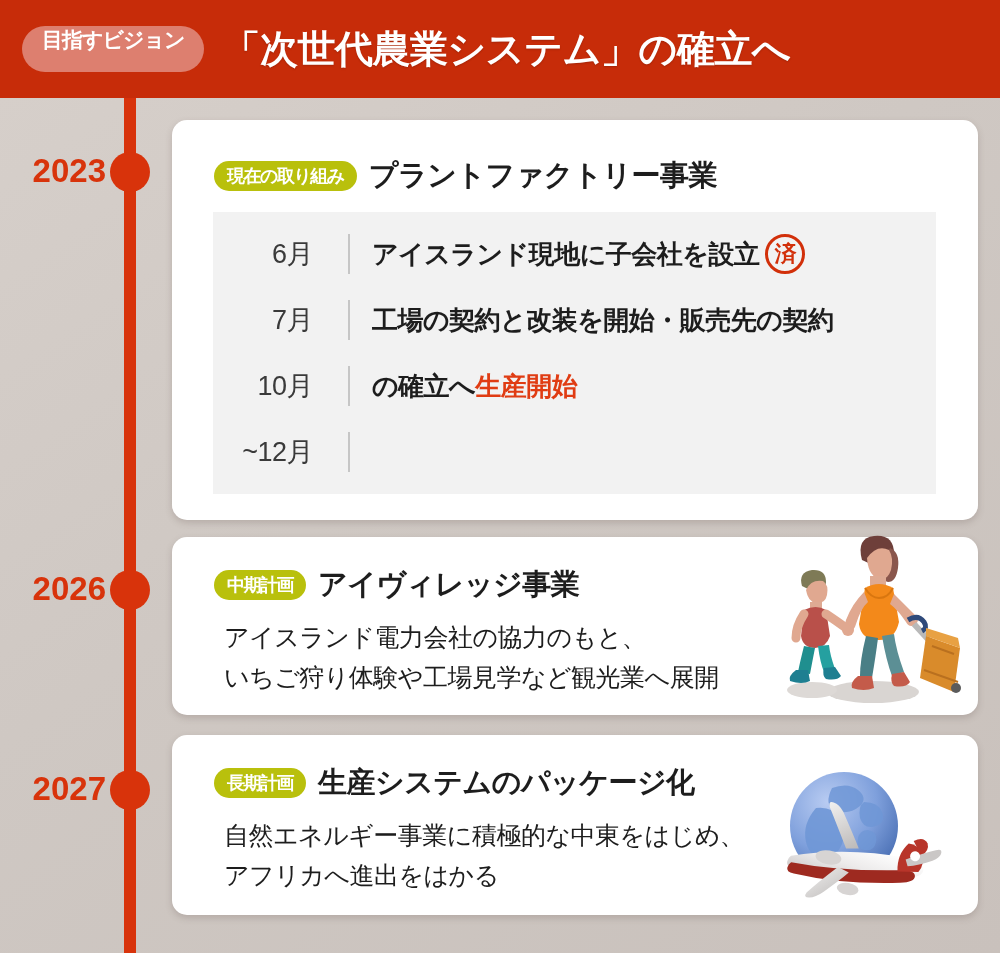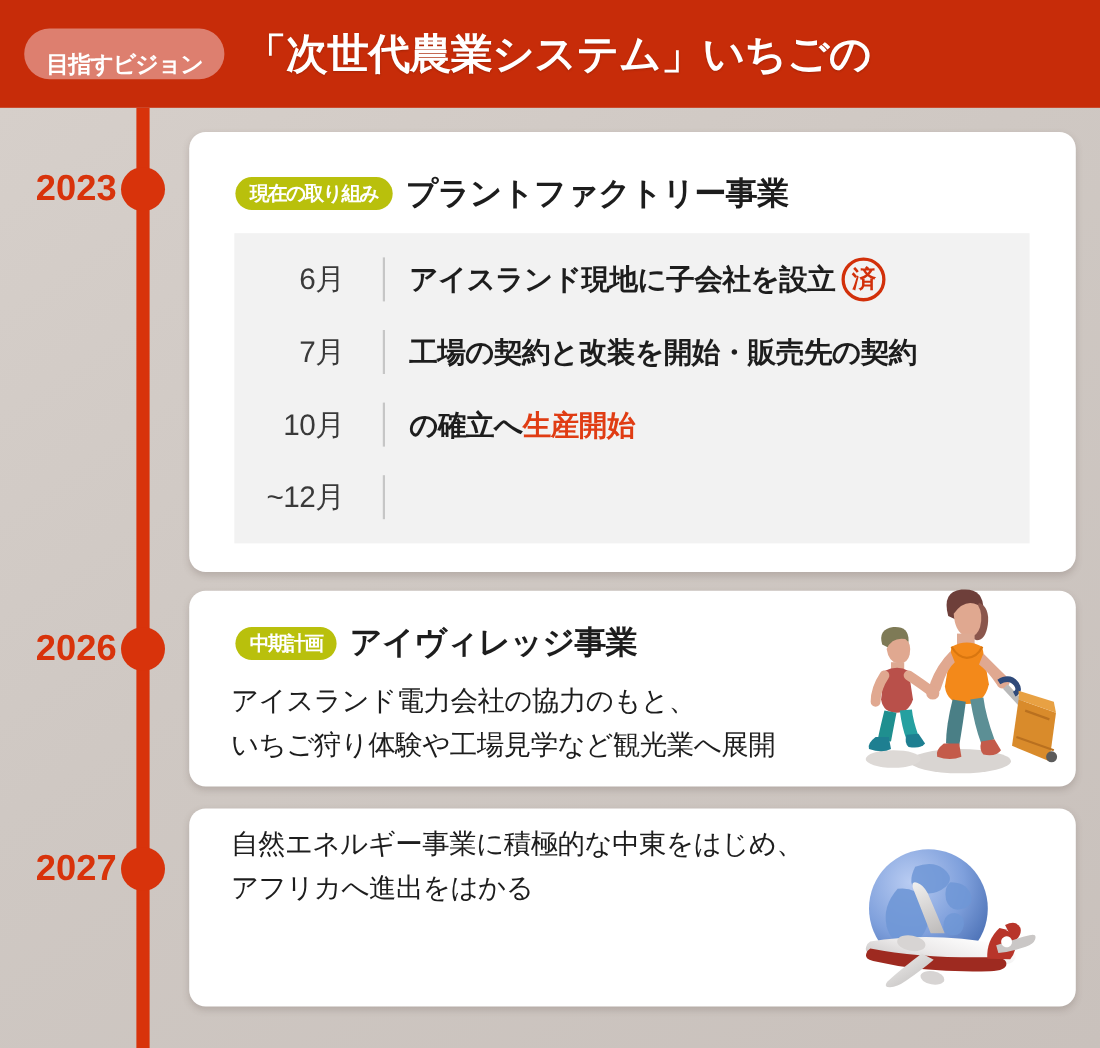--- a/index.html
+++ b/index.html
@@ -8,21 +8,21 @@
     font-family:"Liberation Sans","DejaVu Sans",sans-serif;
     background:#cfc7c2;
   }
   .page{position:relative;width:1000px;height:953px;
     background:linear-gradient(145deg,#d7d0cb 0%,#cfc8c3 45%,#c9c1bc 100%);}
 
   
   .header{position:absolute;left:0;top:0;width:1000px;height:98px;
     background:#c72c09;display:flex;align-items:center;}
   .vision-pill{margin-left:22px;height:46px;border-radius:23px;
-    background:#dd7f6f;display:flex;align-items:flex-end;justify-content:center;
+    background:#dd7f6f;display:flex;align-items:flex-start;justify-content:center;
     padding:0 20px;box-sizing:border-box;}
   .vision-pill span{color:#ffffff;font-size:21px;font-weight:bold;
     letter-spacing:-1px;white-space:nowrap;}
   .header-title{margin-left:18px;color:#ffffff;font-size:38px;font-weight:bold;
     letter-spacing:-0.5px;white-space:nowrap;
     text-shadow:0 1px 2px rgba(0,0,0,.18);}
 
   
   .spine{position:absolute;left:124px;top:98px;width:12px;height:855px;
     background:#d8330b;}
@@ -53,34 +53,34 @@
   .divider{width:2px;height:40px;background:#c6c6c6;flex:0 0 auto;}
   .mcell-task{padding-left:22px;font-size:26px;font-weight:bold;color:#1d1d1d;
     letter-spacing:-0.5px;display:flex;align-items:center;white-space:nowrap;font-family:Liberation Serif, serif;}
   .hl-red{color:#e03c13;}
   .stamp{display:inline-flex;align-items:center;justify-content:center;
     width:40px;height:40px;border-radius:50%;border:3px solid #d2300a;
     color:#d2300a;font-size:22px;font-weight:bold;margin-left:6px;
     flex:0 0 auto;box-sizing:border-box;}
 
   .desc{font-size:25px;color:#1d1d1d;letter-spacing:-0.5px;line-height:40px;
-    white-space:nowrap;}
+    white-space:nowrap;margin-left:14px;}
 
   .art{position:absolute;}
 </style>
 </head>
 <body>
 
 <div class="page">
 
   <div class="header">
     <div class="vision-pill">
       <span>目指すビジョン</span>
     </div>
-    <div class="header-title">「次世代農業システム」いちごの</div>
+    <div class="header-title">「次世代農業システム」の確立へ</div>
   </div>
 
   <div class="spine"></div>
 
   <div class="year-wrap" style="top:152px;">
     <div class="year">2023</div>
   </div>
   <div class="dot" style="top:152px;"></div>
 
   <div class="year-wrap" style="top:570px;">
@@ -187,20 +187,24 @@
       <path d="M60 94 q12 8 20 14" stroke="#e0a890" stroke-width="9" fill="none" stroke-linecap="round"></path>
       <path d="M38 94 q-8 12 -8 24" stroke="#e0a890" stroke-width="9" fill="none" stroke-linecap="round"></path>
       <path d="M38 126 q-4 16 -6 26 l12 2 q3 -16 5 -26z" fill="#1f8f8f"></path>
       <path d="M52 126 q2 16 6 26 l11 -3 q-5 -14 -6 -24z" fill="#25a0a0"></path>
       <path d="M30 150 q-8 6 -6 11 q12 4 20 0 l-2 -11z" fill="#1e7f91"></path>
       <path d="M58 148 q-2 8 2 11 q11 2 15 -3 l-6 -9z" fill="#1e7f91"></path>
     </svg>
   </div>
 
   <div class="card" style="top:735px;height:180px;">
+    <div class="title-row" style="padding:28px 0 0 42px;">
+      <div class="badge">長期計画</div>
+      <div class="card-title">生産システムのパッケージ化</div>
+    </div>
     <div style="padding:12px 0 0 38px;">
       <div class="desc">自然エネルギー事業に積極的な中東をはじめ、</div>
       <div class="desc">アフリカへ進出をはかる</div>
     </div>
   </div>
 
   <div class="art" style="left:772px;top:768px;width:206px;height:140px;overflow:hidden;">
     <svg width="206" height="140" viewBox="0 0 206 140">
       <defs>
         <radialGradient id="gl" cx="35%" cy="28%" r="75%">

